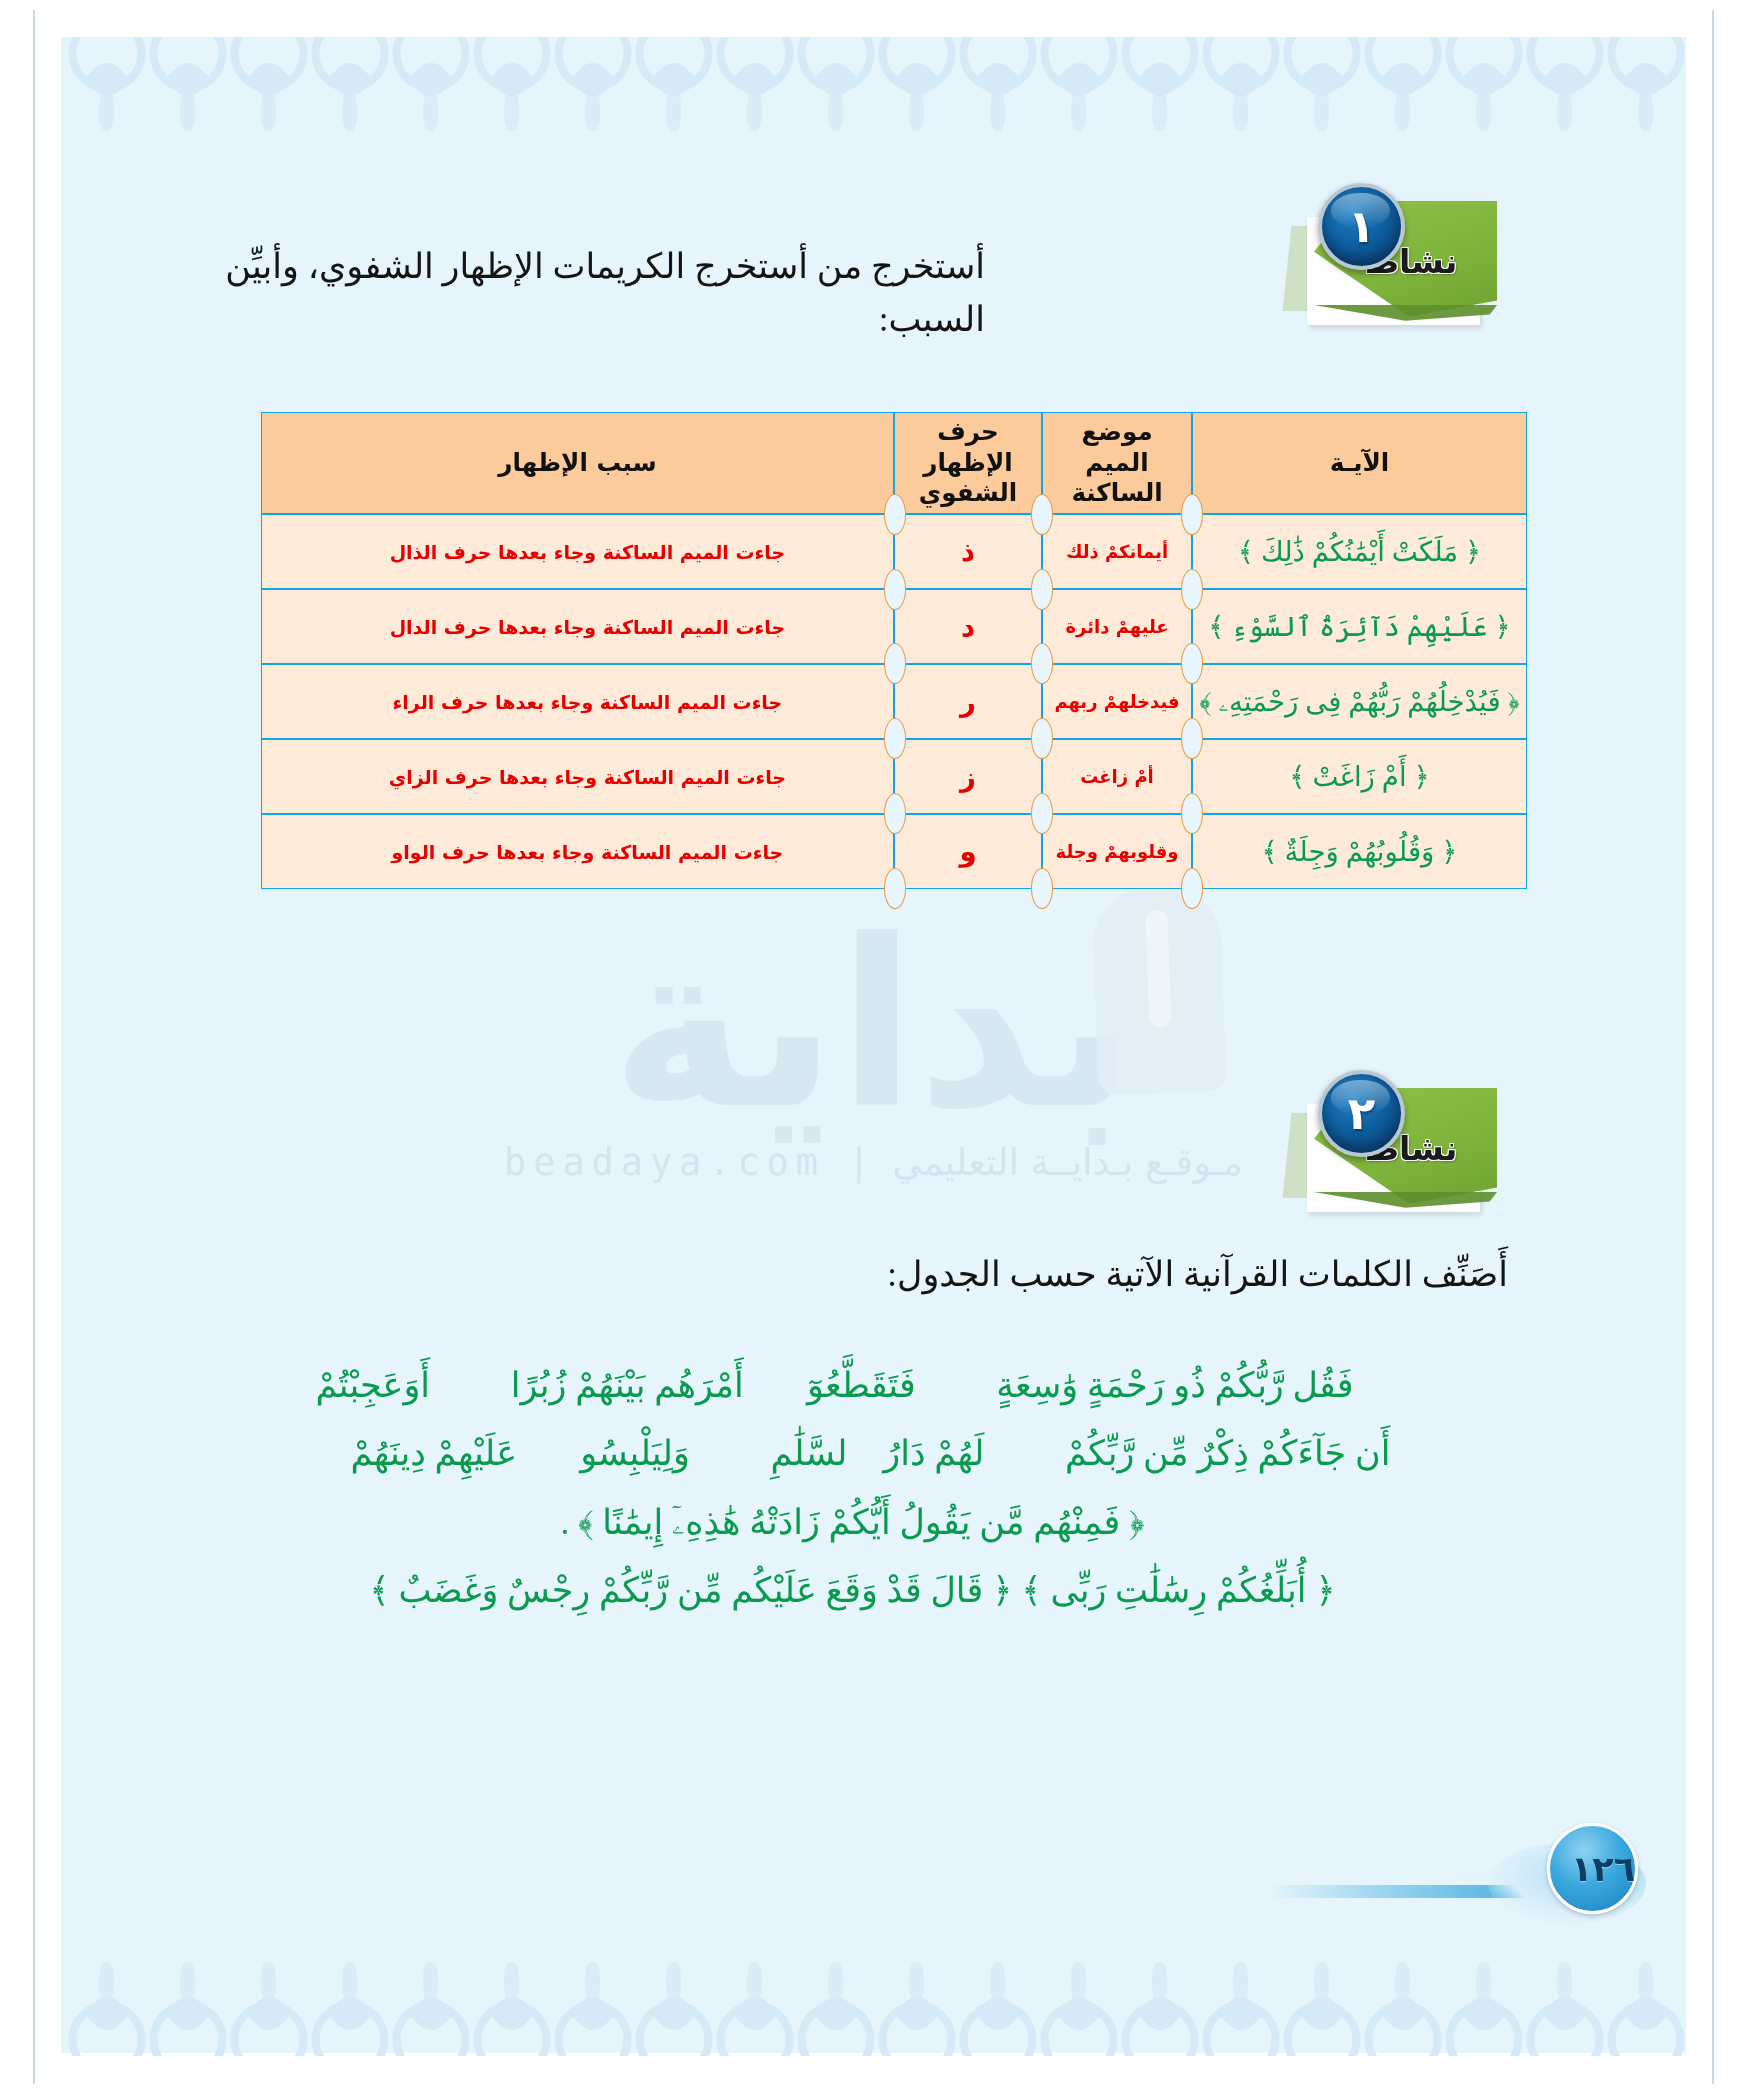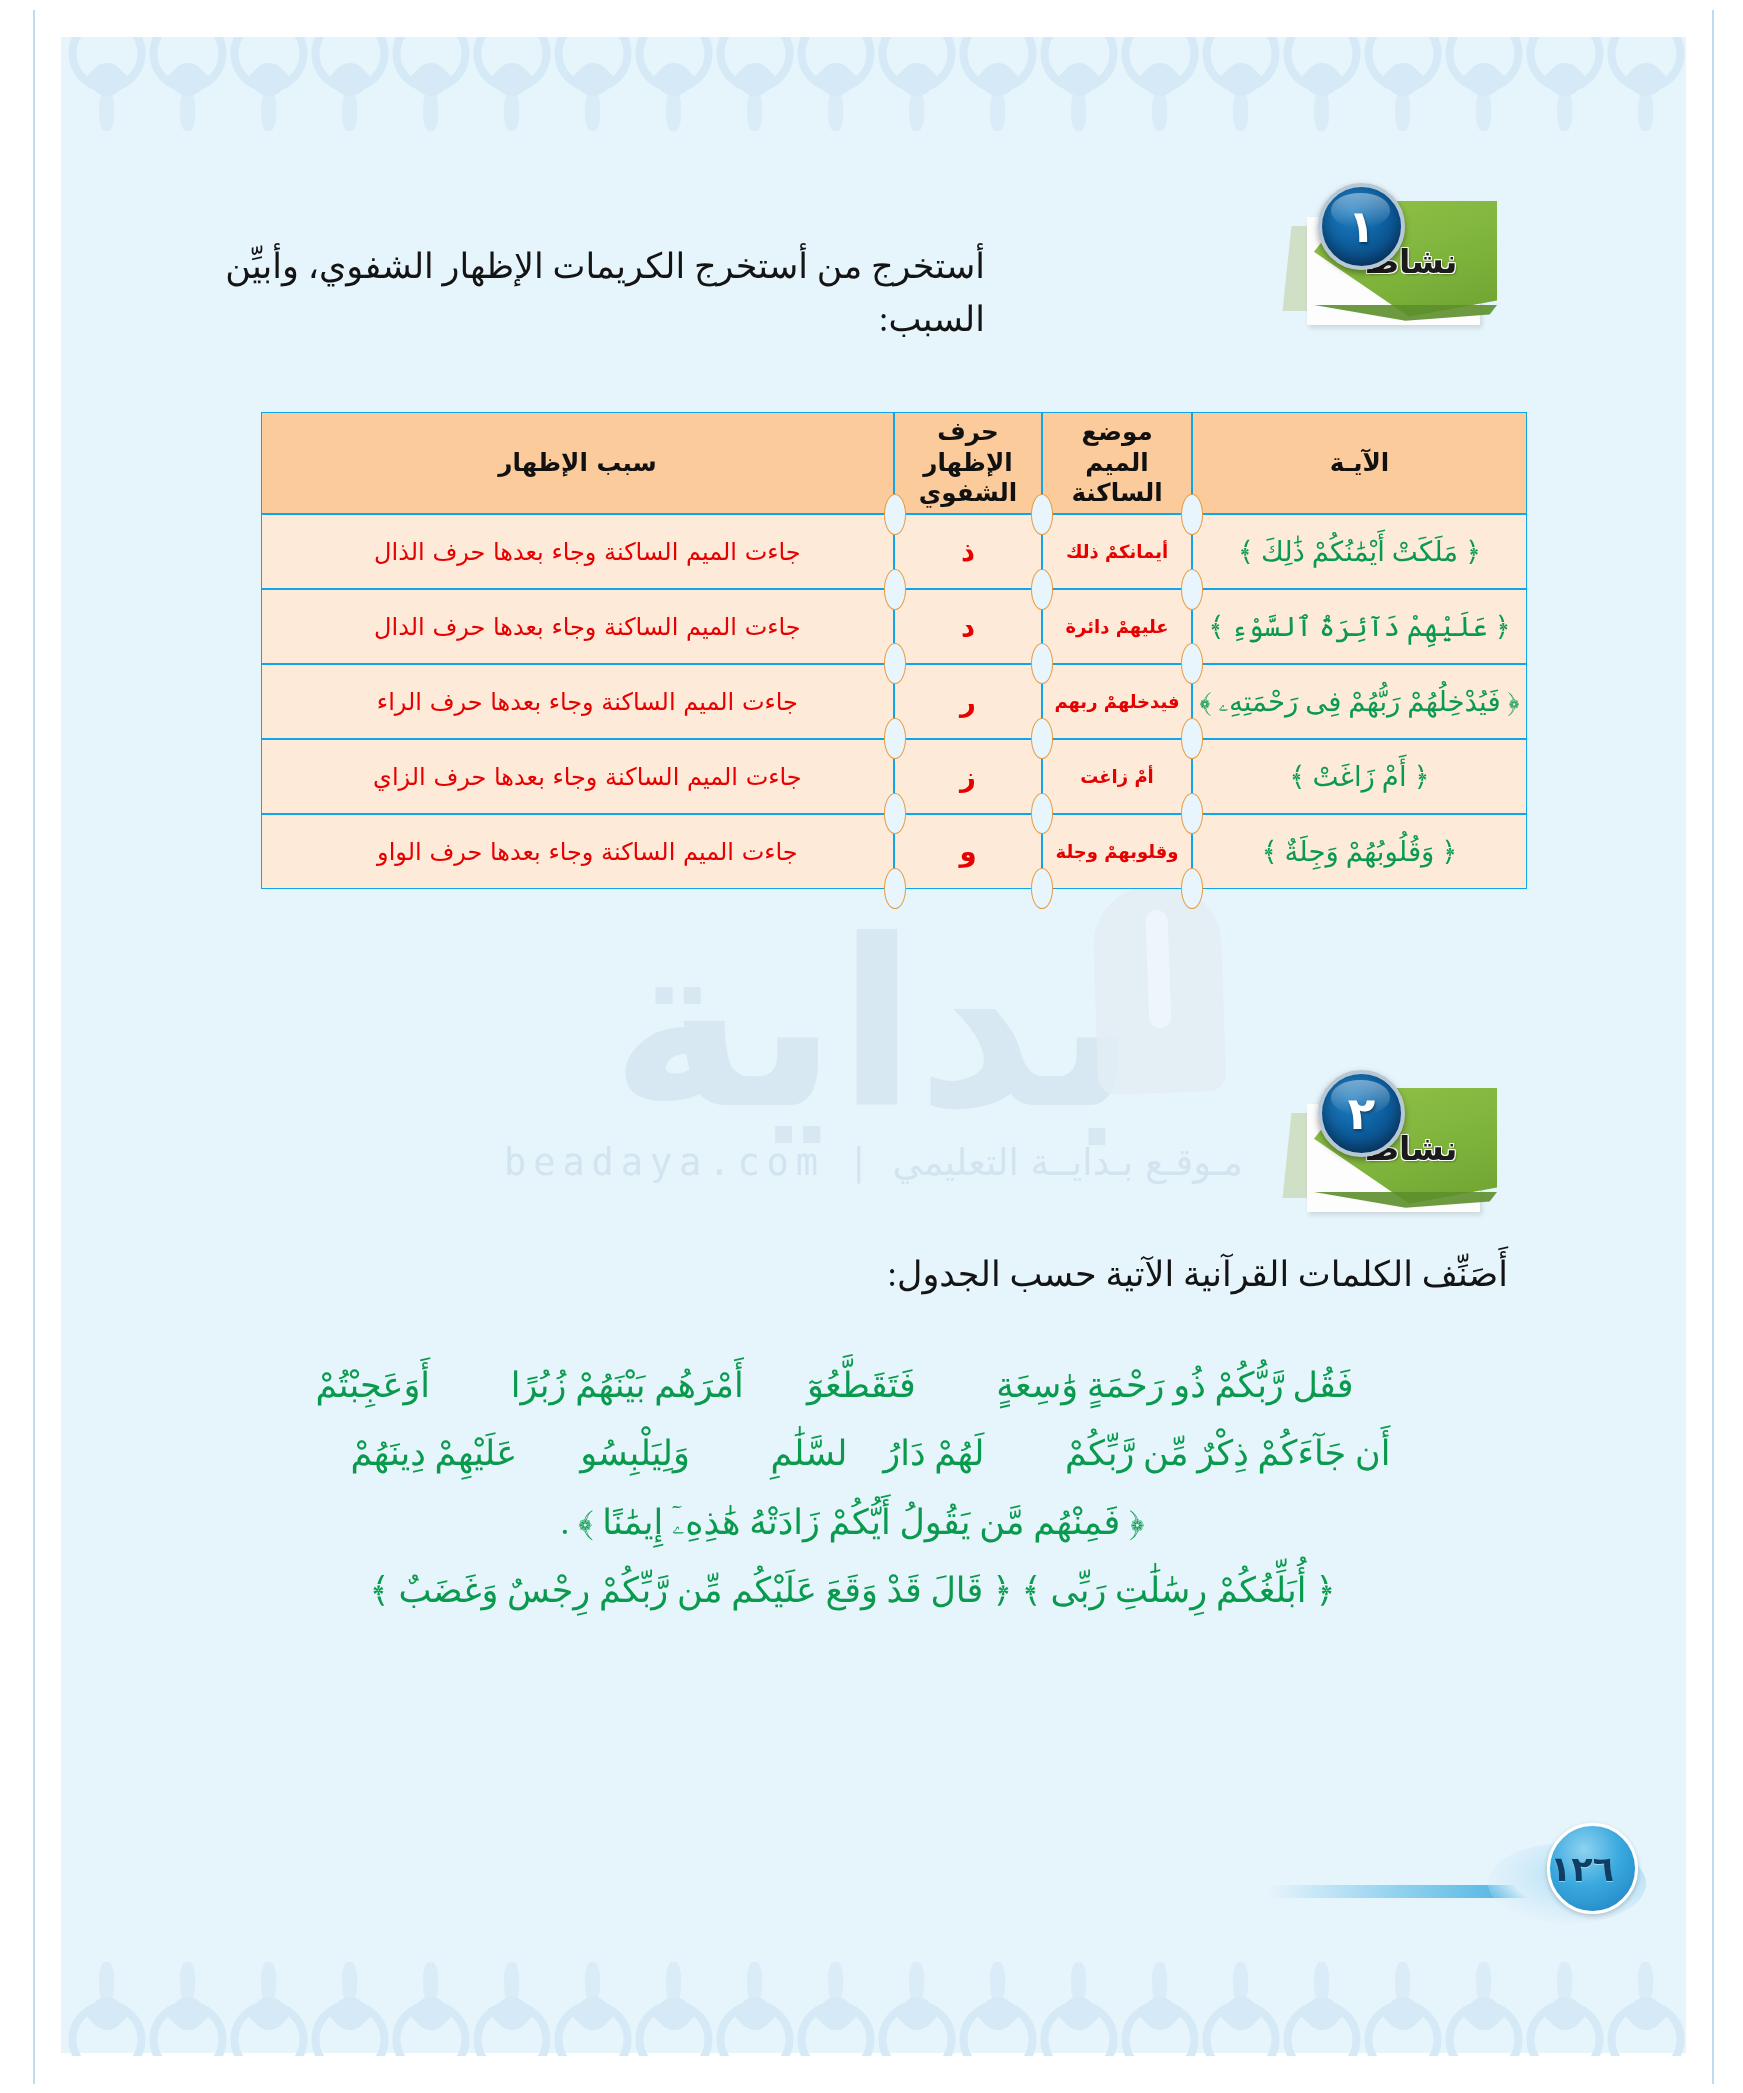--- a/index.html
+++ b/index.html
@@ -294,22 +294,22 @@
   .harf-txt {
     color: #e60000;
     font-family: "DejaVu Sans", sans-serif;
     font-weight: bold;
     font-size: 27.6px;
   }
   .sabab-cell { position: relative; overflow: visible; }
   .sabab-txt {
     color: #e60000;
     font-family: "DejaVu Sans", sans-serif;
-    font-weight: normal;
-    font-size: 24px;
+    font-weight: bold;
+    font-size: 19px;
     white-space: nowrap;
     display: inline-block;
     position: relative;
     right: -9.9px;
   }
 
   
   .notch {
     position: absolute;
     width: 21.7px; height: 41px;
@@ -357,21 +357,21 @@
     border-radius: 50%;
   }
   .page-circle {
     position: absolute;
     right: 45px; bottom: 13.8px;
     width: 91px; height: 91px;
     border-radius: 50%;
     background: radial-gradient(circle at 40% 28%, #8fd3f0 0%, #3aa9de 45%, #1b7fc0 100%);
     border: 3px solid #ffffff;
     box-shadow: 0 2px 4.9px rgba(0,0,0,.2);
-    display: flex; align-items: center; justify-content: flex-end;
+    display: flex; align-items: center; justify-content: flex-start;
   }
   .page-num {
     color: #0d3f66;
     font-family: "DejaVu Sans", sans-serif;
     font-weight: bold;
     font-size: 35px;
     text-shadow: 0 1px 0 rgba(255,255,255,.45);
   }
 </style>
 </head>

